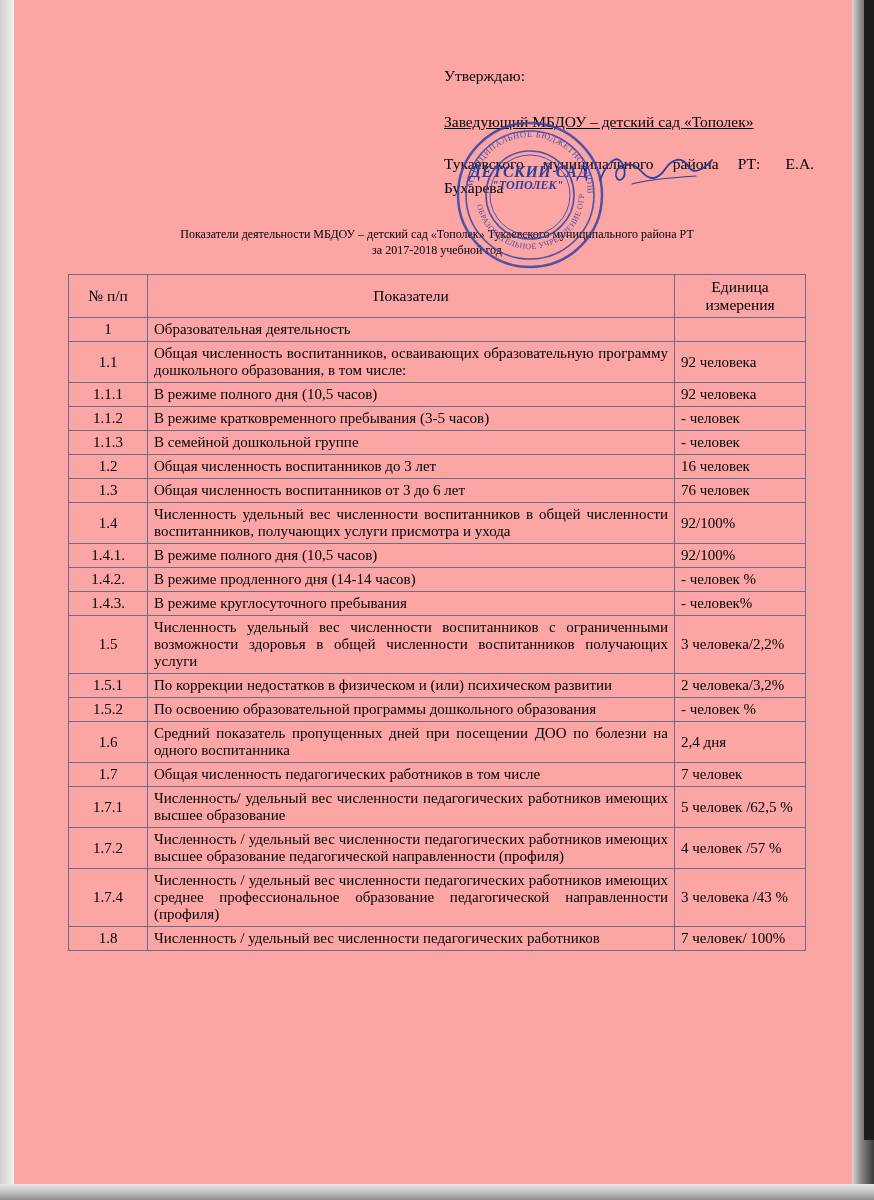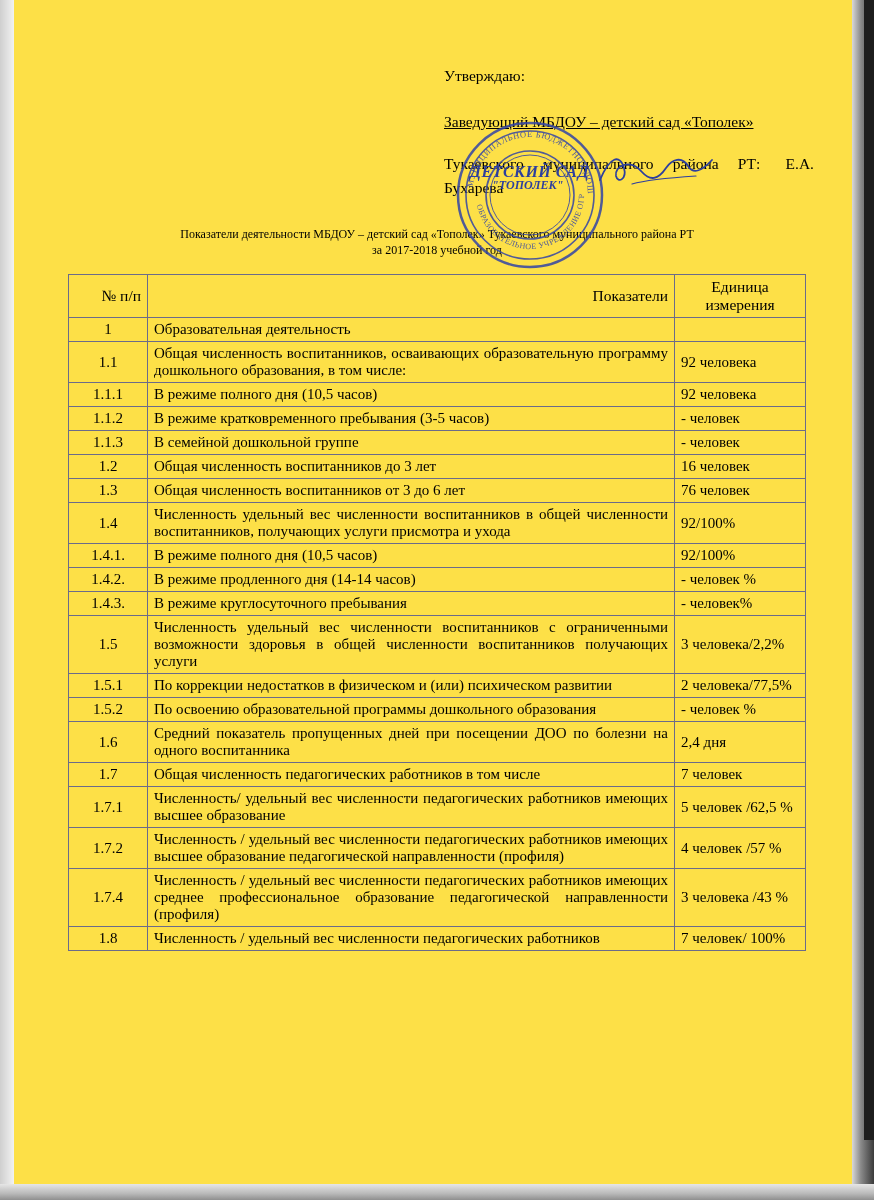--- a/index.html
+++ b/index.html
@@ -4,21 +4,21 @@
 <style>
   html, body {
     margin: 0;
     padding: 0;
     background: #6e6e6e;
   }
   .page {
     position: relative;
     width: 874px;
     height: 1200px;
-    background: #fde047;
+    background: #fca5a5;
     overflow: hidden;
     font-family: "Liberation Serif", "DejaVu Serif", serif;
     color: #000000;
     box-sizing: border-box;
   }
   
   .edge-right {
     position: absolute;
     top: 0; right: 0;
     width: 22px; height: 1200px;
@@ -79,21 +79,21 @@
     width: 738px;
     font-size: 15px;
   }
   table.indicators td, table.indicators th {
     border: 1px solid #6b6b8a;
     padding: 3px 6px;
     vertical-align: middle;
   }
   th.h-num, th.h-ind, th.h-unit {
     font-weight: normal;
-    text-align: right;
+    text-align: center;
     font-size: 15.5px;
     padding: 6px 4px;
   }
   .col-num { width: 66px; text-align: center; }
   .col-unit { width: 118px; text-align: left; padding-left: 7px; }
   .col-ind { text-align: left; }
   .just { text-align: justify; text-align-last: left; }
   .cell-pad { padding: 5px 7px; }
 
   
@@ -227,21 +227,21 @@
             <td class="col-unit">- человек%</td>
           </tr>
           <tr>
             <td class="col-num">1.5</td>
             <td class="col-ind cell-pad just">Численность удельный вес численности воспитанников с ограниченными возможности здоровья в общей численности воспитанников получающих услуги</td>
             <td class="col-unit">3 человека/2,2%</td>
           </tr>
           <tr>
             <td class="col-num">1.5.1</td>
             <td class="col-ind cell-pad just">По коррекции недостатков в физическом и (или) психическом развитии</td>
-            <td class="col-unit">2 человека/77,5%</td>
+            <td class="col-unit">2 человека/3,2%</td>
           </tr>
           <tr>
             <td class="col-num">1.5.2</td>
             <td class="col-ind cell-pad just">По освоению образовательной программы дошкольного образования</td>
             <td class="col-unit">- человек %</td>
           </tr>
           <tr>
             <td class="col-num">1.6</td>
             <td class="col-ind cell-pad just">Средний показатель пропущенных дней при посещении ДОО по болезни на одного воспитанника</td>
             <td class="col-unit">2,4 дня</td>

